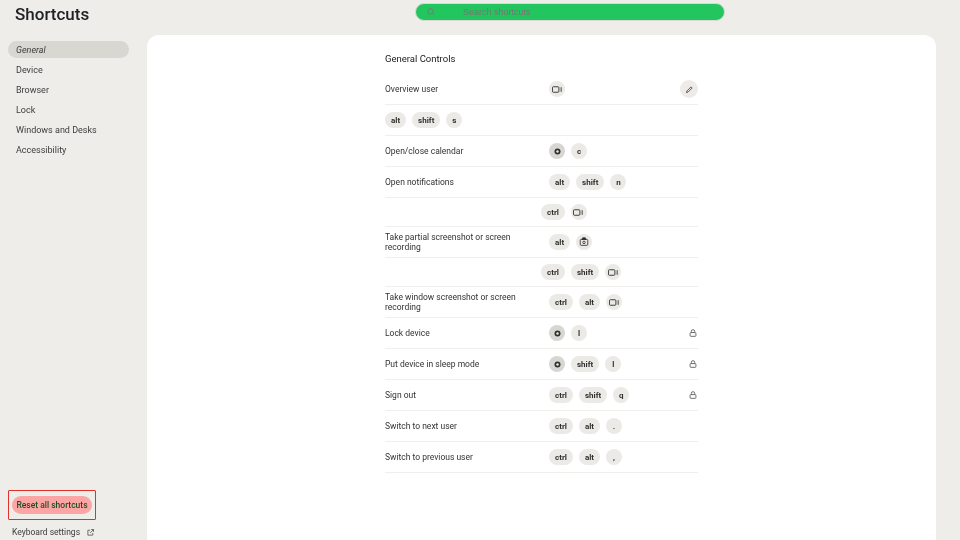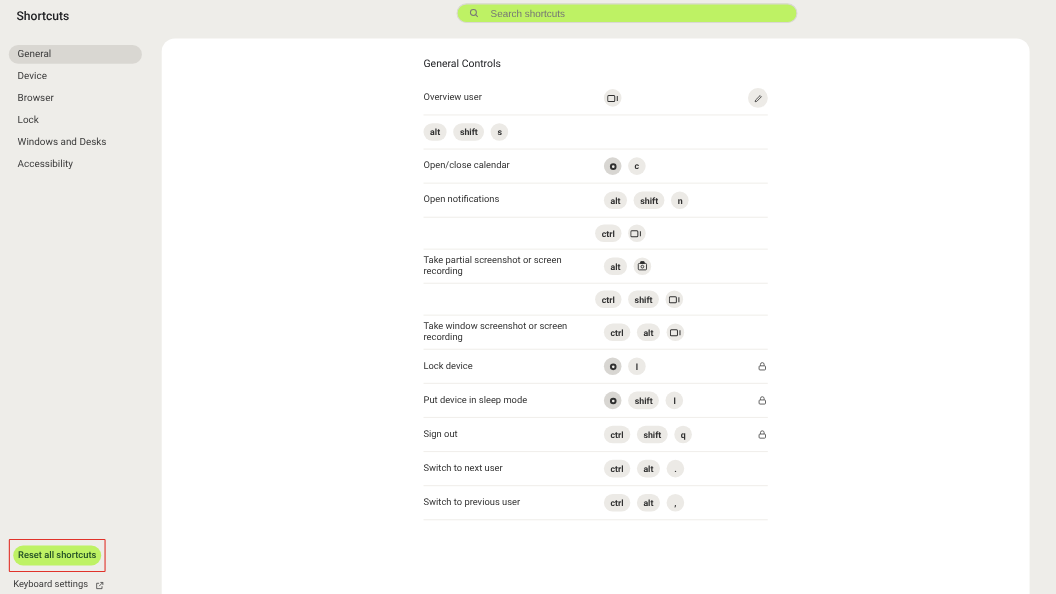--- a/index.html
+++ b/index.html
@@ -25,74 +25,74 @@
     overflow:hidden;
     position:relative;
   }
   .topbar{
     height:28px;
     display:flex;
     align-items:center;
     padding:0 15px;
   }
   .app-title{
-    font-size:11px;
+    font-size:17px;
     font-weight:500;
     color:var(--text);
     text-align:center;
   }
   .searchbar{
     position:absolute;
     left:415px;
     top:3px;
     width:310px;
     height:18px;
-    background:#bef264;
+    background:#22c55e;
     border:1px solid #dad8d4;
     border-radius:12px;
     display:flex;
     align-items:center;
     padding:0 10px;
-    gap:8px;
+    gap:25px;
   }
   .searchbar input{
     border:none;outline:none;flex:1;font-size:9px;color:#444;background:transparent;
   }
   .sidebar{
     position:absolute;
     left:0;top:28px;bottom:0;
     width:137px;
     padding:13px 8px 8px 8px;
   }
   .nav-item{
     height:17px;
     display:flex;align-items:center;
     padding:0 8px;
     border-radius:9px;
     font-size:9px;
     color:#3c3c3c;
     cursor:pointer;
     margin-bottom:3px;
   }
-  .nav-item.active{background:#d9d7d2;}
+  .nav-item.active{background:#d9d7d2;font-style:italic;}
   .sidebar-bottom{
     position:absolute;left:8px;bottom:0; width:121px;
   }
   
   .reset-wrap{
     border:1.5px solid #e0322a;
     border-radius:1px;
     padding:5px 3px 5px 3px;
     width:88px;
     margin-bottom:4px;
   }
   .reset-inner{
     display:flex;align-items:center;justify-content:center;
     height:18px;border-radius:10px;
-    background:#bef264;color:#214d26;
+    background:#fca5a5;color:#214d26;
     font-size:8.5px;font-weight:500;cursor:pointer;
   }
   .kb-settings{
     display:flex;align-items:center;gap:6px;
     font-size:8.5px;color:#3c3c3c;cursor:pointer;
     padding:0 4px;height:16px;
   }
   .content-card{
     position:absolute;
     left:147px;top:35px;right:24px;bottom:-30px;

